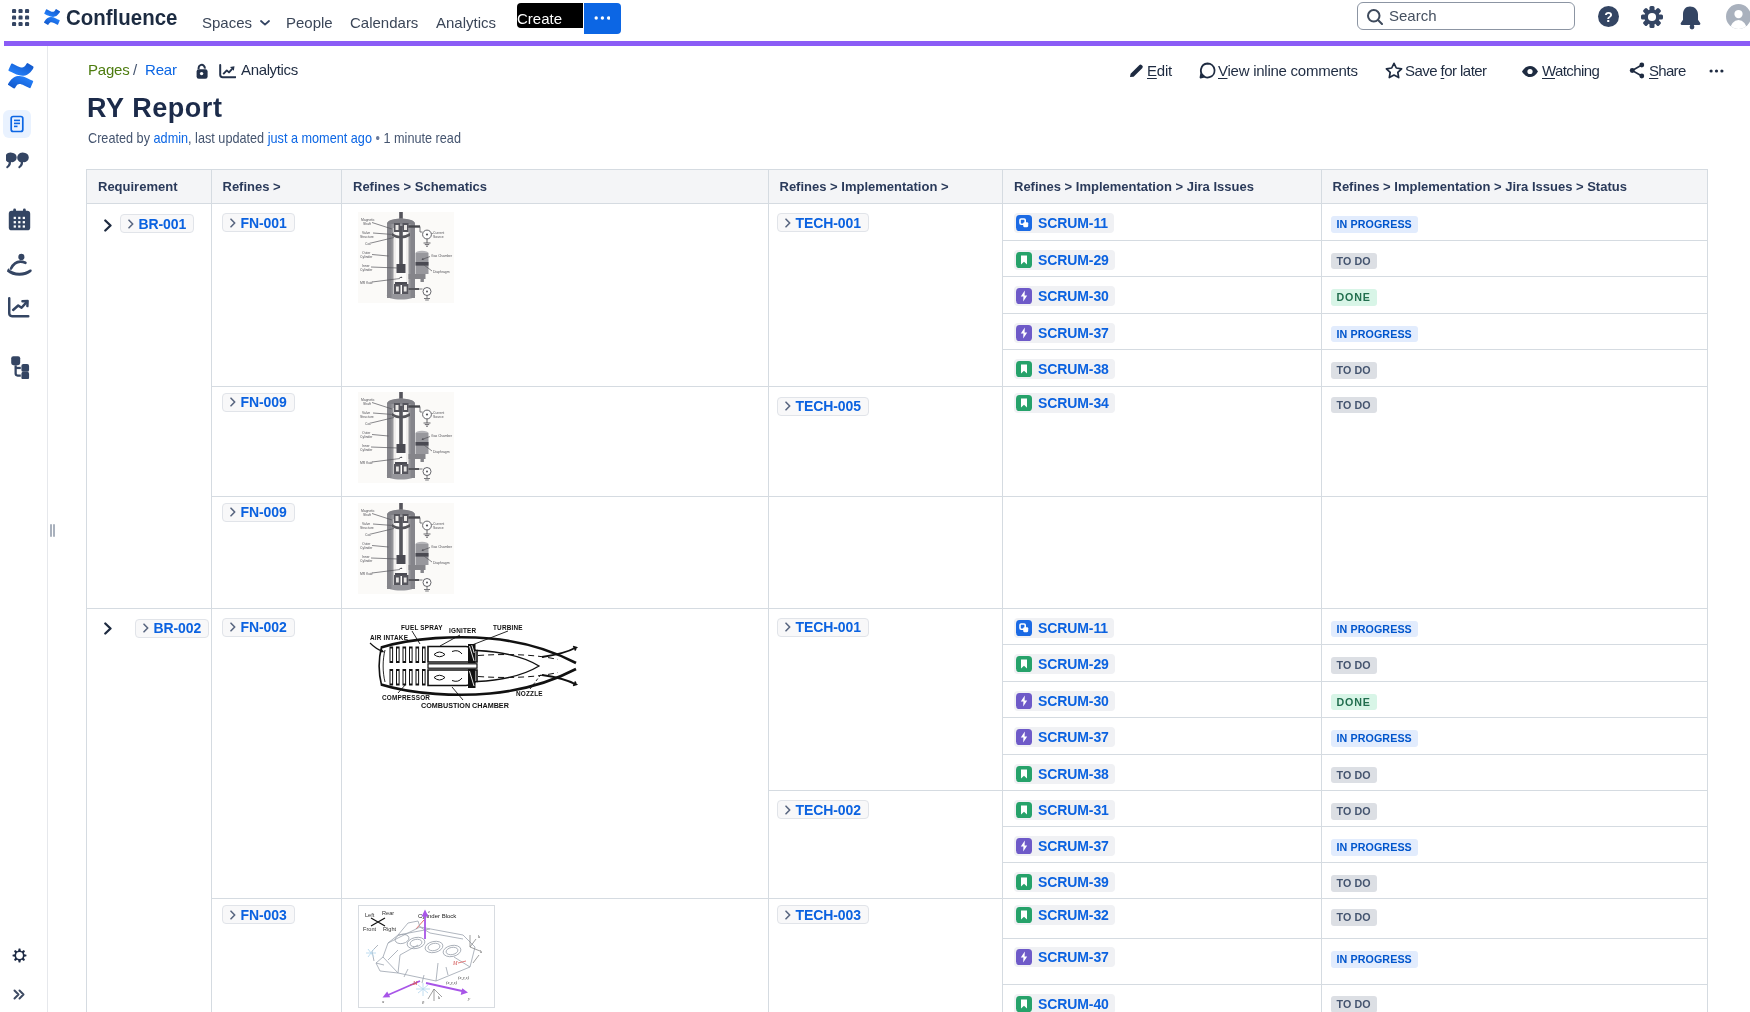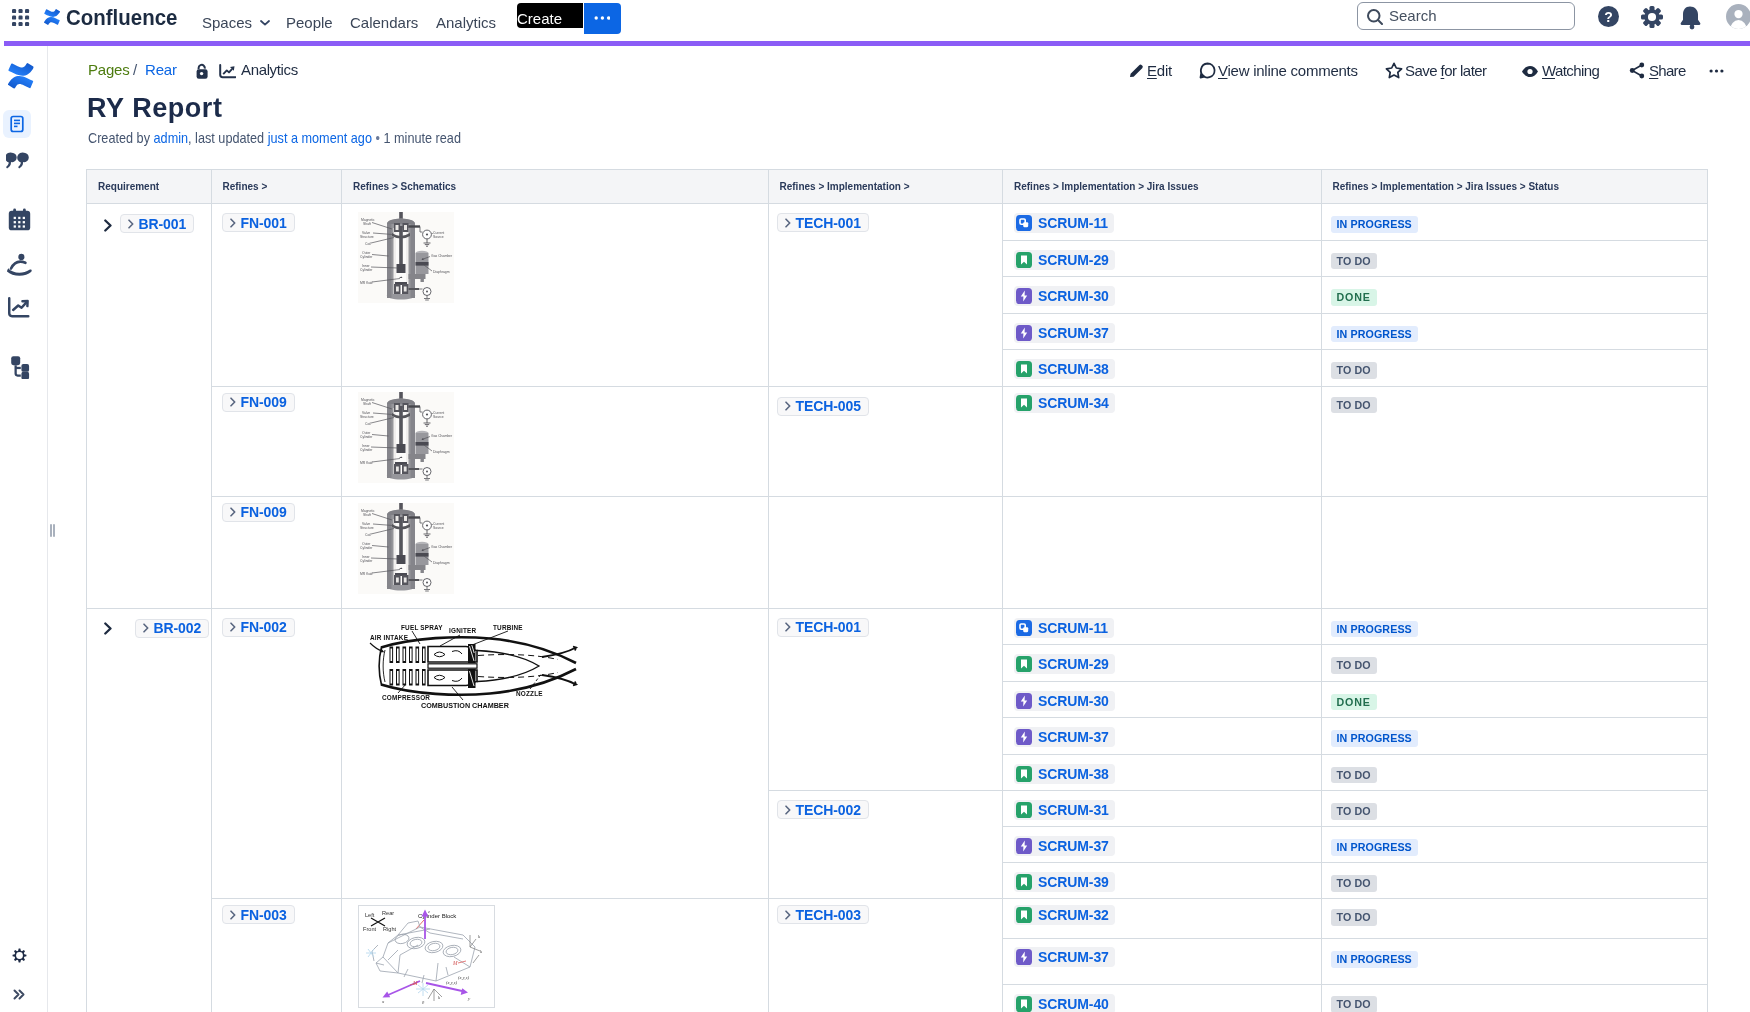--- a/index.html
+++ b/index.html
@@ -24,21 +24,21 @@
   #title { position:absolute; left:87px; top:93px; font-size:27px; font-weight:700;
     color:#1C2B4A; letter-spacing:0.55px; }
   #byline { position:absolute; left:88px; top:129px; font-size:15px; color:#44546F;
     transform:scaleX(0.845); transform-origin:0 0; white-space:nowrap; }
   #byline a { color:#0C66E4; text-decoration:none; }
   .ul { text-decoration:underline; text-underline-offset:2px; }
   
   #tbl { position:absolute; left:86px; top:169px; border-collapse:collapse;
     table-layout:fixed; width:1621px; }
   #tbl td, #tbl th { border:1px solid #D5DBE1; vertical-align:top; padding:0; overflow:hidden; }
-  #tbl th { background:#F4F5F7; font-size:10px; font-weight:700; color:#2A3A5A;
+  #tbl th { background:#F4F5F7; font-size:13px; font-weight:700; color:#2A3A5A;
     text-align:left; padding-left:11px; vertical-align:middle; }
   .chip { display:inline-flex; align-items:center; height:19px; border:1px solid #E1E4E9;
     background:#F8F8F9; border-radius:4px; padding:0 7px; gap:5px; font-size:14px;
     font-weight:700; letter-spacing:-0.1px; color:#0B62E0; white-space:nowrap; }
   .jchip { display:inline-flex; align-items:center; height:20px; background:#F0F1F4;
     border-radius:4px; padding:0 6px 0 2px; gap:6px; font-size:14px; font-weight:700; letter-spacing:-0.1px;
     color:#0B62E0; white-space:nowrap; }
   .loz { display:inline-block; height:16.5px; line-height:16.5px; border-radius:3px;
     padding:0 6px; font-size:10.7px; font-weight:700; letter-spacing:0.1px; }
   .done { letter-spacing:0.8px !important; }

